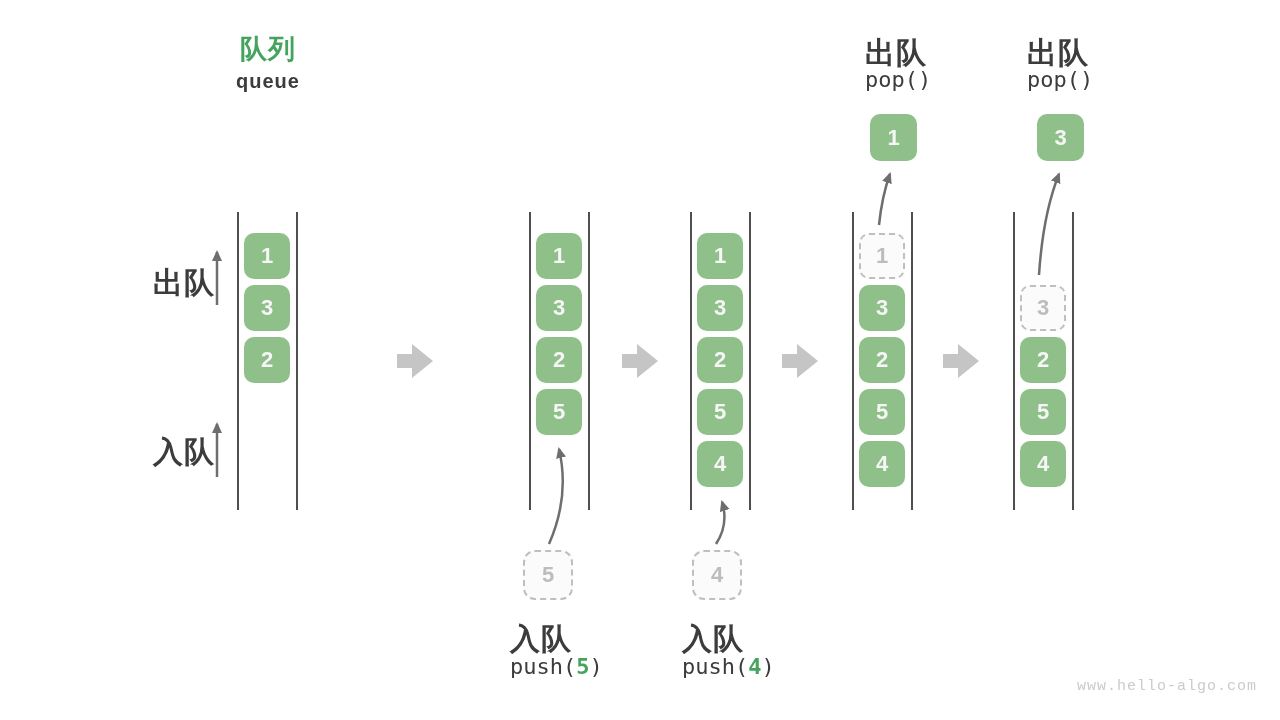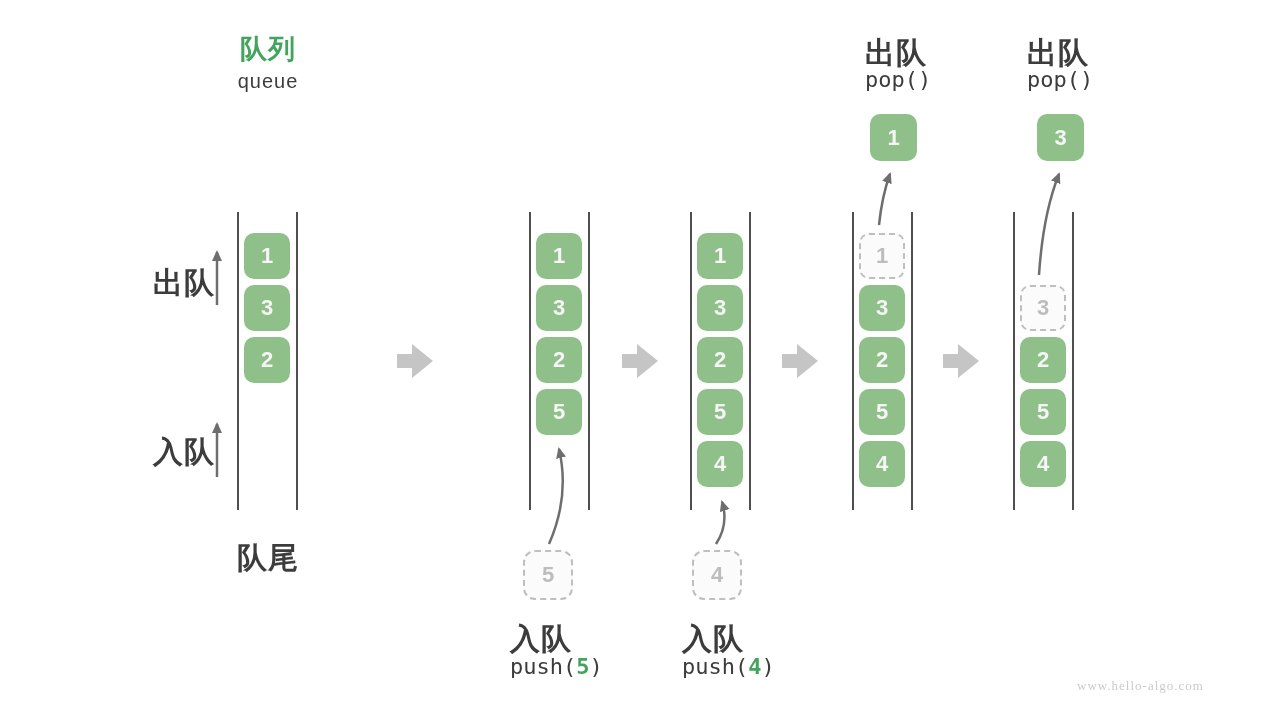--- a/index.html
+++ b/index.html
@@ -19,21 +19,21 @@
   html,body{background:#ffffff;}
   .canvas{
     position:relative;
     width:1280px;height:720px;
     background:#ffffff;
     overflow:hidden;
     font-family:"Liberation Sans","DejaVu Sans",sans-serif;
     color:var(--dark-text);
   }
   .abs{position:absolute;}
-  .center-col{width:156px;text-align:center;}
+  .center-col{width:156px;text-align:center;font-weight:bold;}
   .title-zh{font-size:27px;font-weight:bold;color:var(--green-accent);letter-spacing:1px;}
   .title-en{font-size:20px;color:var(--dark-text);letter-spacing:1px;}
   .zh-label{font-size:30px;font-weight:bold;color:var(--dark-text);letter-spacing:1px;}
   .code-label{font-family:"DejaVu Sans Mono","Liberation Mono",monospace;font-size:22px;color:var(--dark-text);}
   .code-label .arg{color:var(--green-accent);font-weight:bold;}
   .column{position:absolute;top:212px;width:61px;height:298px;}
   .wall{position:absolute;top:0;width:2px;height:100%;background:var(--wall);}
   .wall.left{left:0;}
   .wall.right{right:0;}
   .cell,.box{
@@ -45,34 +45,33 @@
   .cell.filled{background:var(--green-fill);color:var(--box-text);}
   .cell.ghost{background:var(--ghost-fill);border:2px dashed var(--ghost-border);color:var(--ghost-text);}
   .box{position:absolute;}
   .box.popped{width:47px;height:47px;background:var(--green-fill);color:var(--box-text);}
   .box.ghost-standalone{
     width:50px;height:50px;border-radius:12px;
     background:var(--ghost-fill);border:2px dashed var(--ghost-border);
     color:var(--ghost-text);
   }
   .watermark{
-    font-family:Liberation Serif, serif;
-    font-size:13px;color:var(--watermark);letter-spacing:1px;
+    font-family:Liberation Mono, monospace;
+    font-size:15px;color:var(--watermark);letter-spacing:1px;
   }
   svg.overlay{position:absolute;left:0;top:0;pointer-events:none;}
 </style>
 </head>
 <body>
 
 <div class="canvas">
 
   <div class="abs center-col title-zh" style="left:190px;top:31px">队列</div>
   <div class="abs center-col title-en" style="left:190px;top:70px">queue</div>
 
-  <div class="abs center-col zh-label" style="left:190px;top:538px">队尾</div>
 
   <div class="abs zh-label" style="left:153px;top:263px">出队</div>
   <div class="abs zh-label" style="left:153px;top:432px">入队</div>
 
   <svg class="overlay" width="1280" height="720" viewBox="0 0 1280 720">
     <defs>
       <marker id="ah" markerUnits="userSpaceOnUse" markerWidth="14" markerHeight="12" refX="9" refY="5" orient="auto">
         <path d="M0,0 L11,5 L0,10 Z" fill="#6E6E6E"></path>
       </marker>
     </defs>

